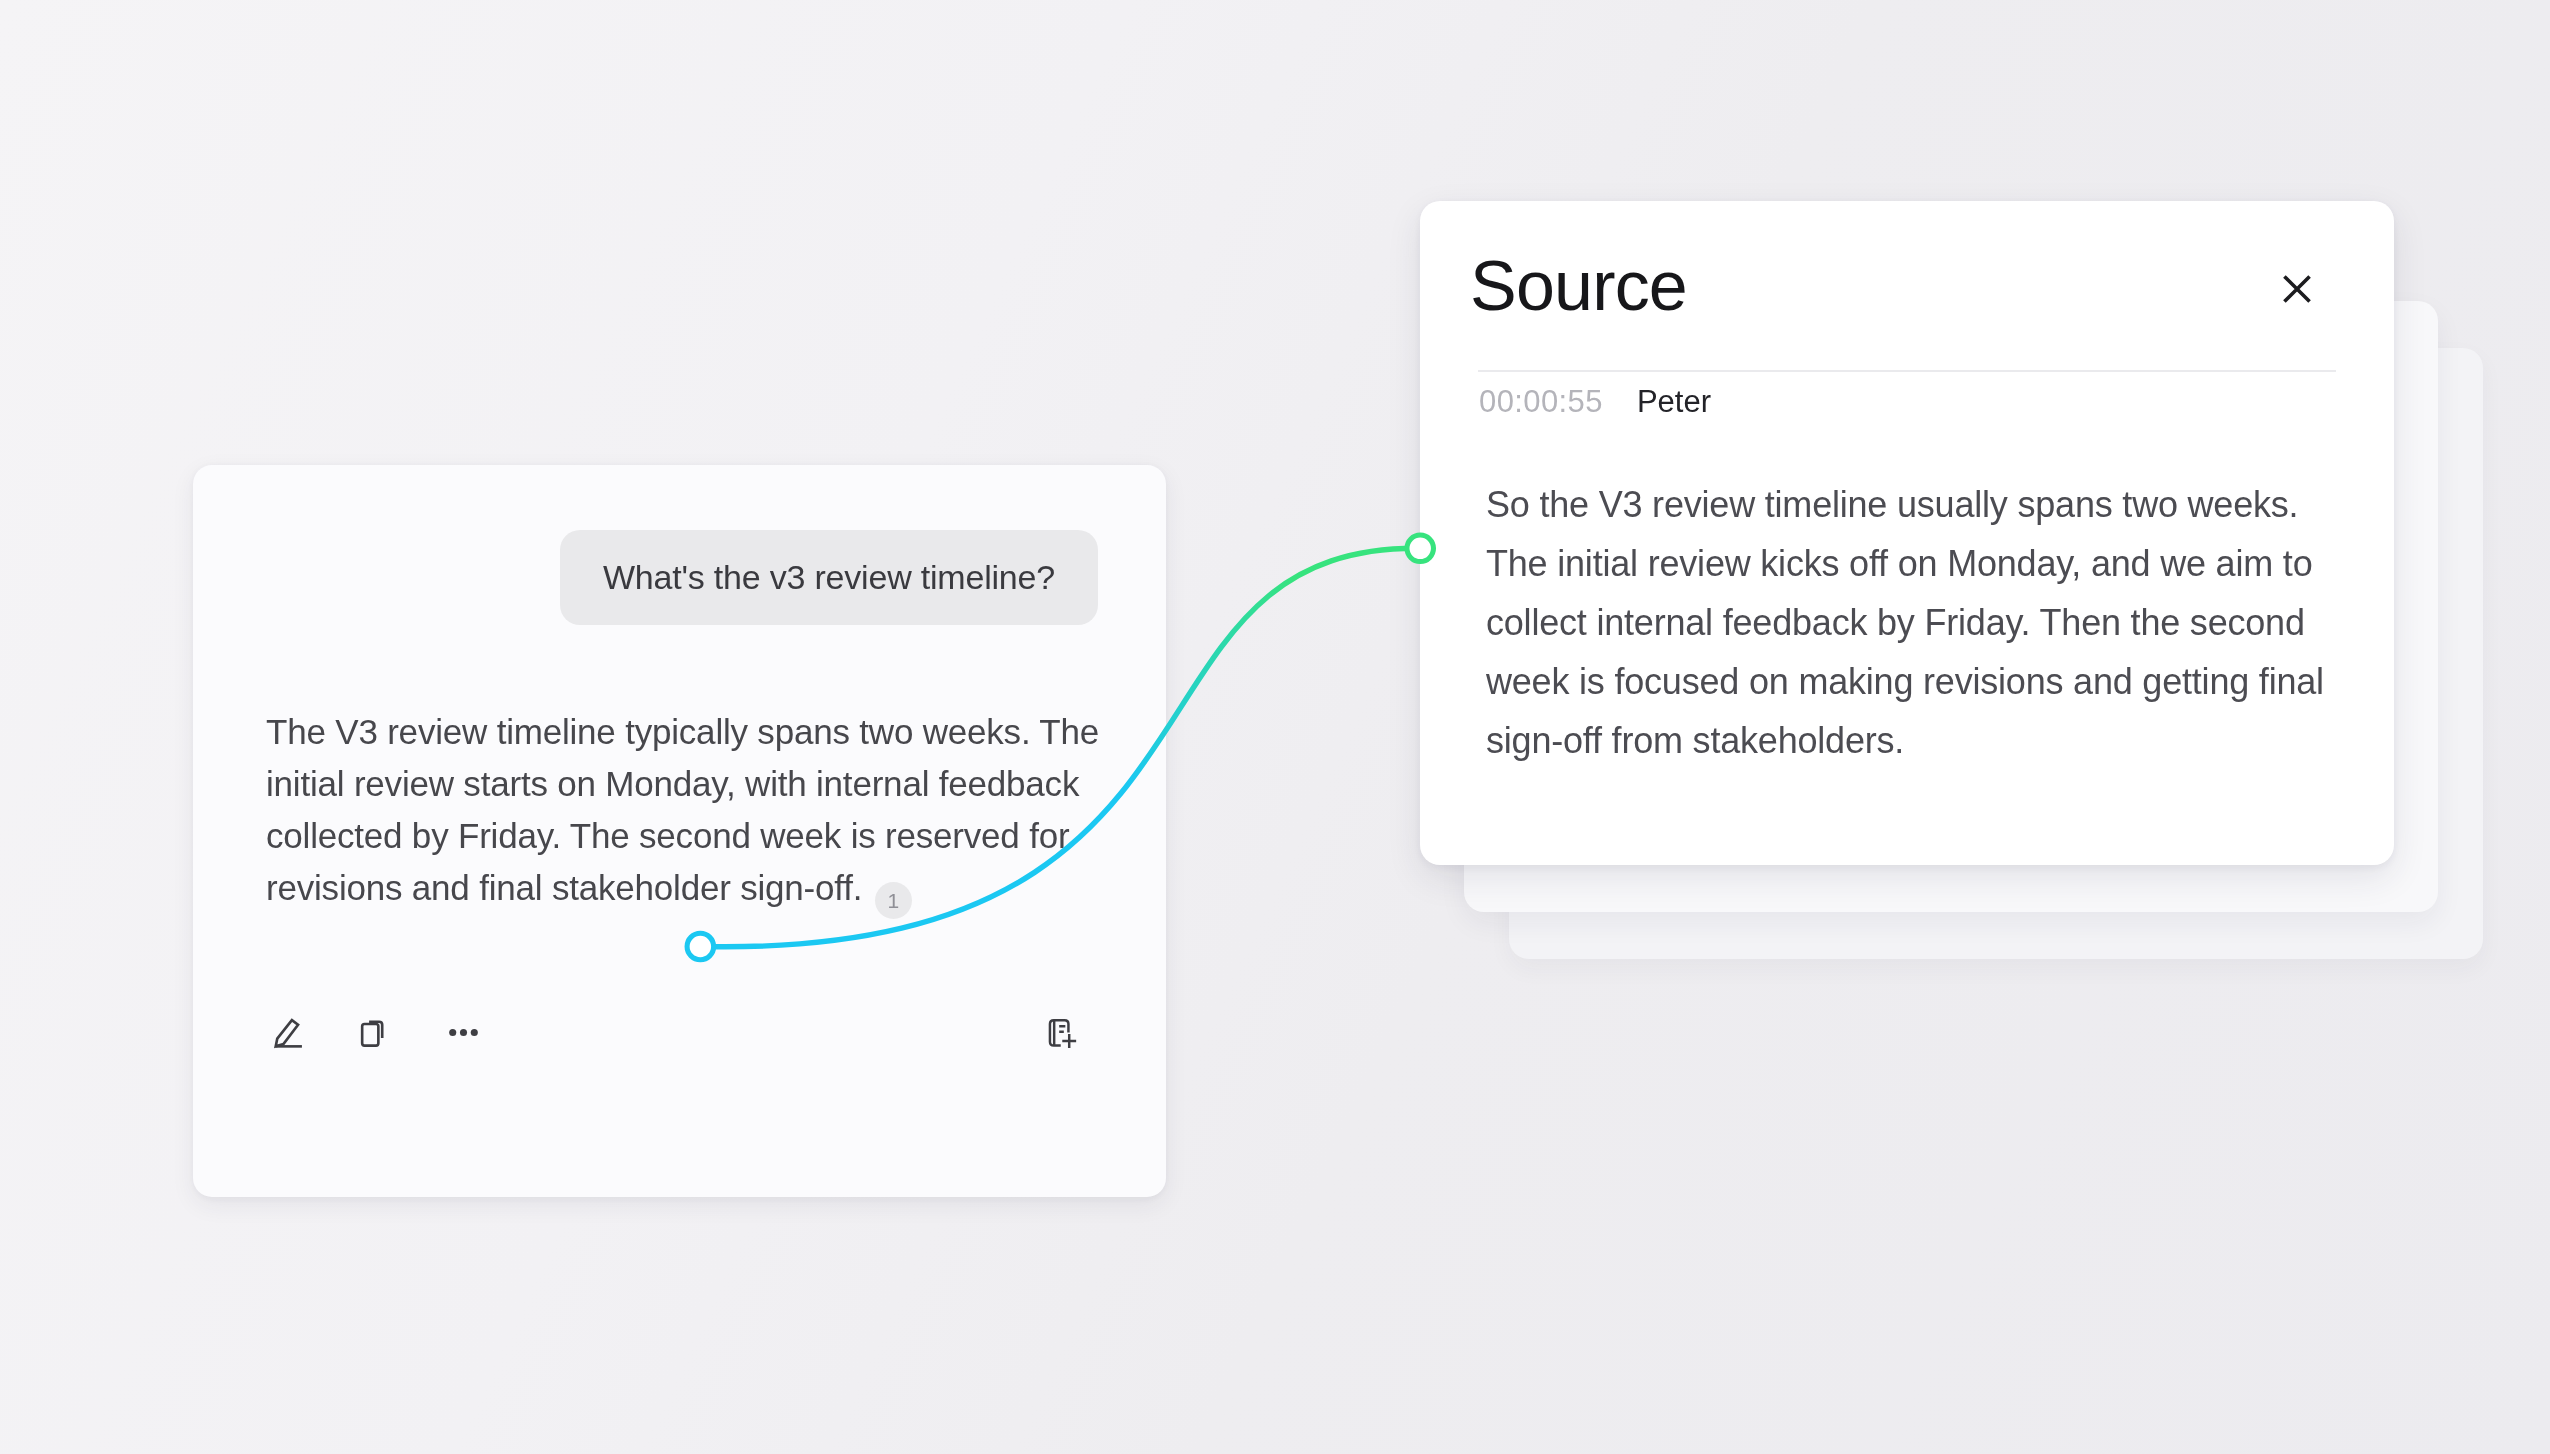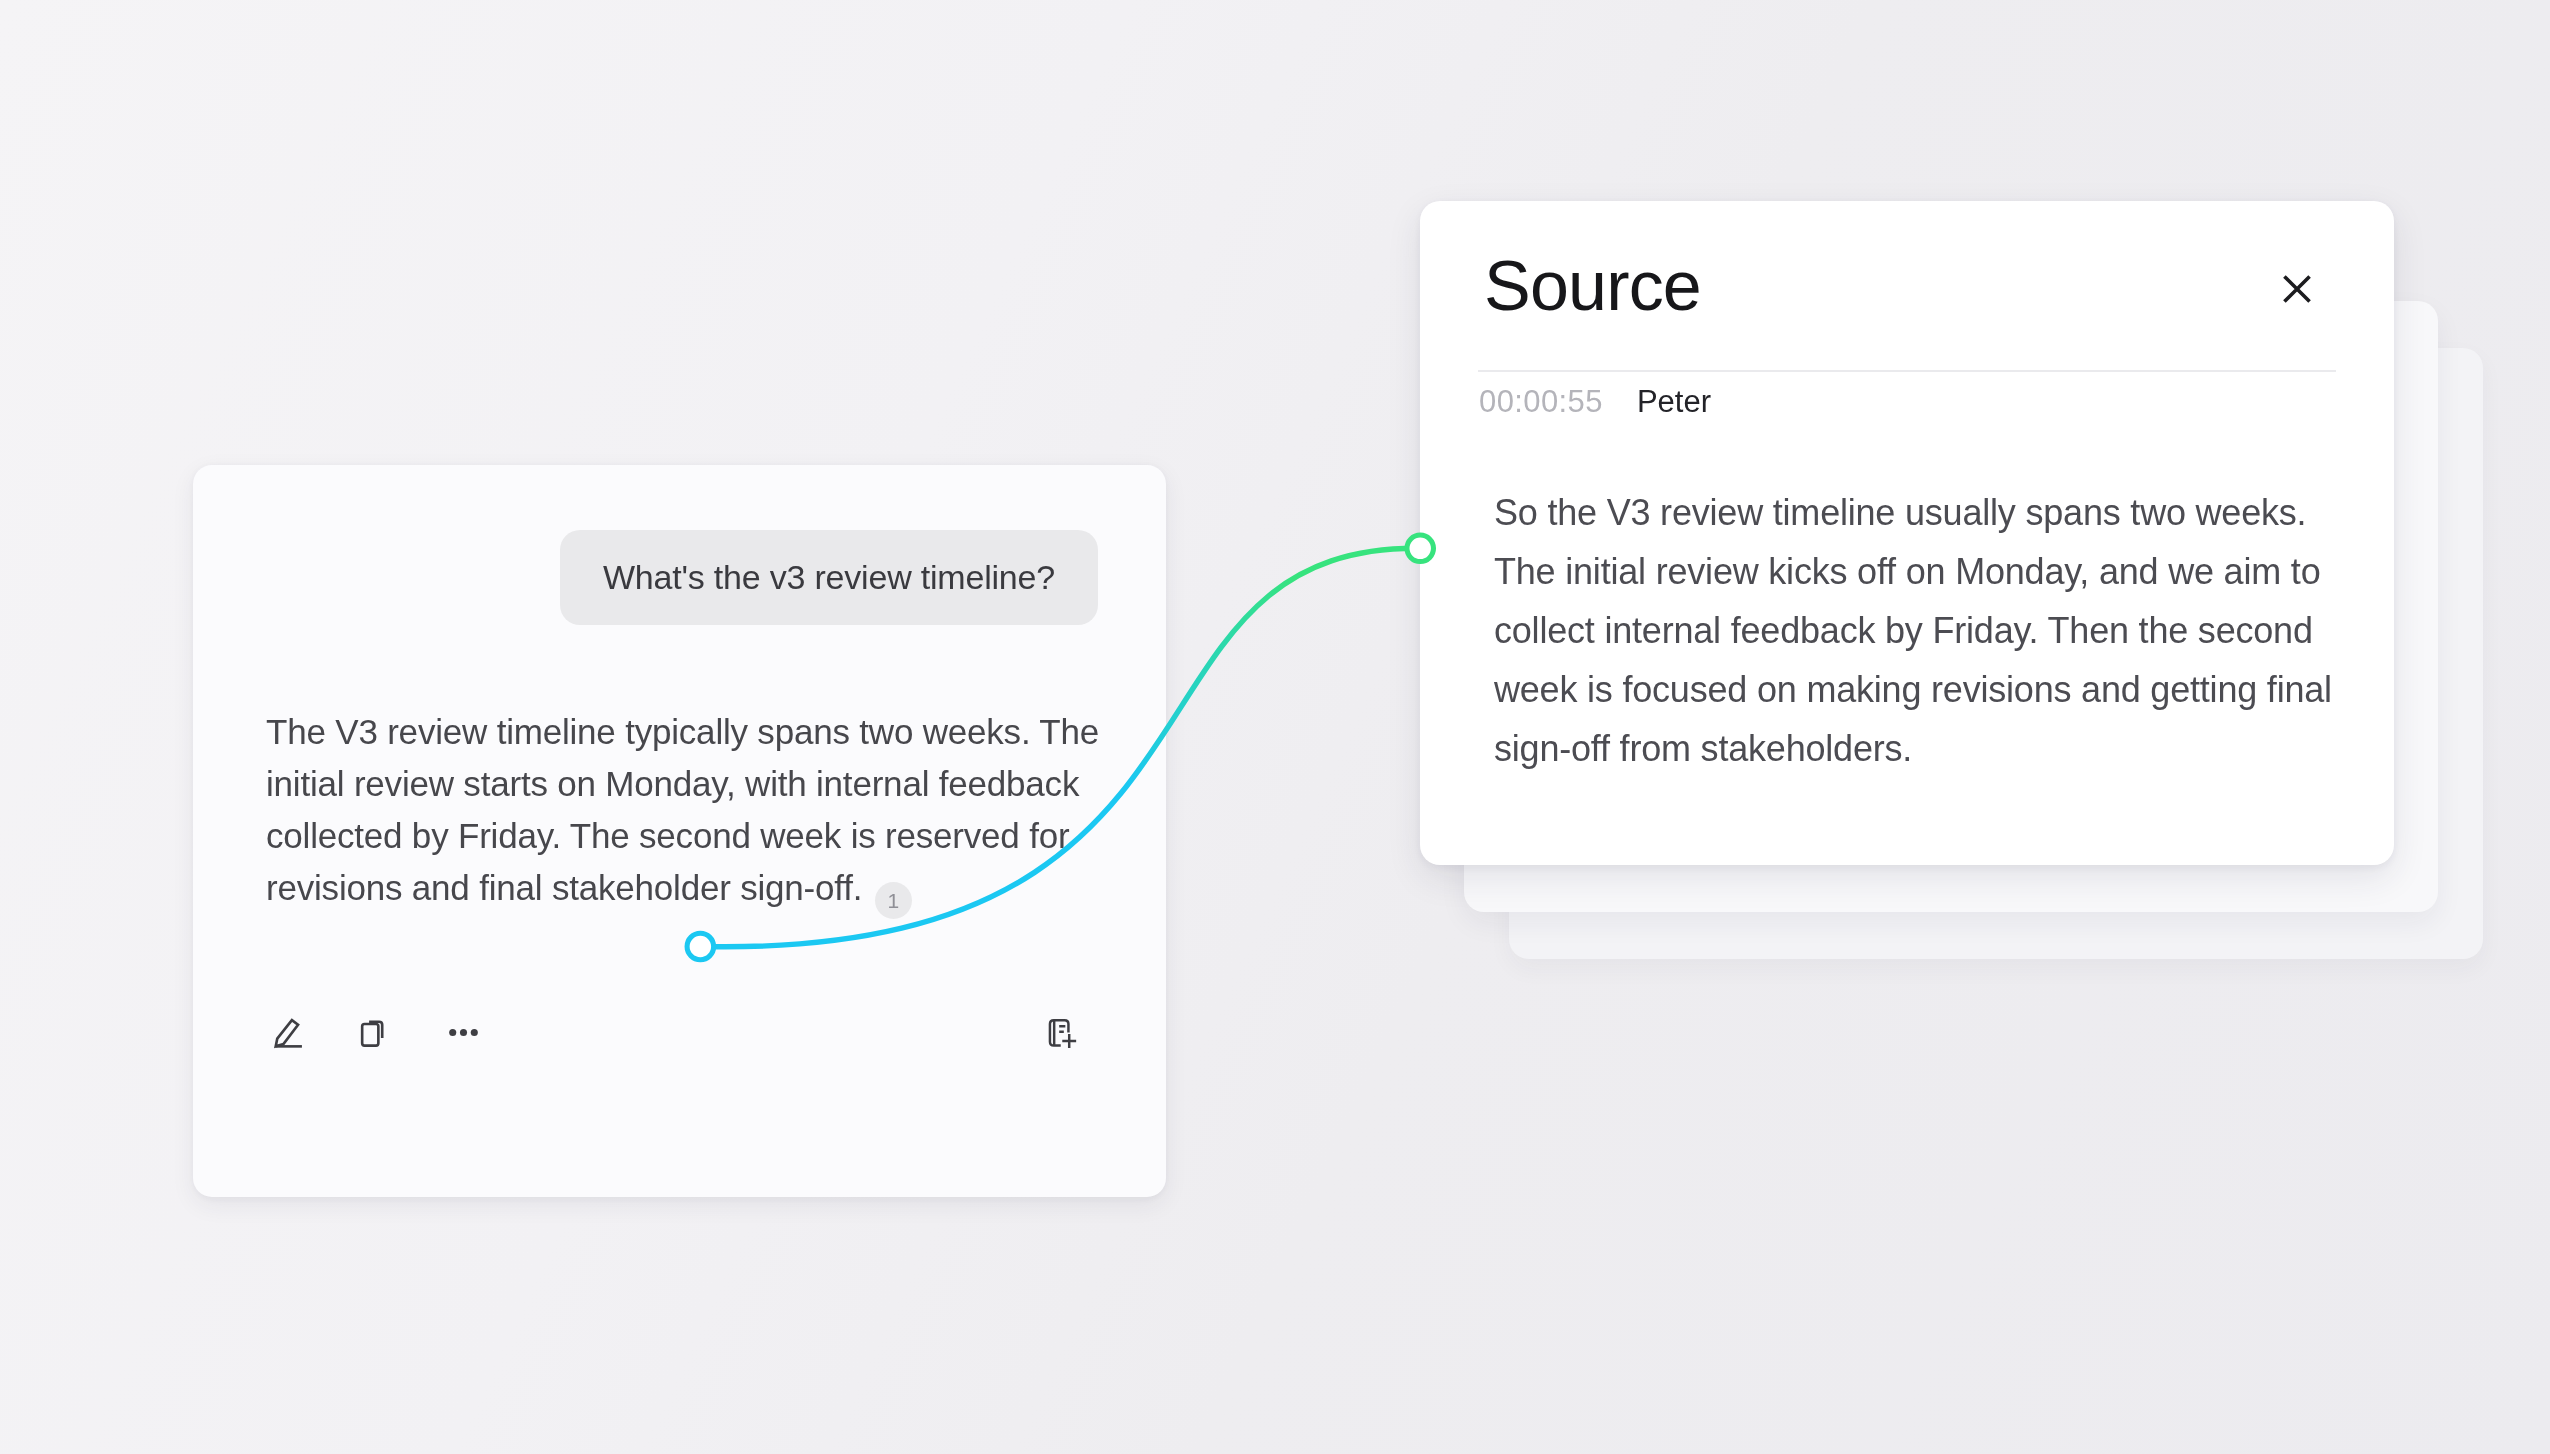--- a/index.html
+++ b/index.html
@@ -31,28 +31,28 @@
     display:inline-flex;width:37px;height:37px;border-radius:50%;
     background:#E9E9EB;color:#8F8F96;font-size:21px;
     align-items:center;justify-content:center;margin-left:12.5px;vertical-align:-7.8px;
     cursor:pointer;
   }
   .icon-btn{position:absolute;top:549px;width:37px;height:37px;background:none;border:none;padding:0;cursor:pointer;}
   .icon-btn svg{display:block;}
   .ic{stroke:#3E3E43;stroke-width:3.4;fill:none;}
   .btn-edit{left:75px;} .btn-copy{left:163px;} .btn-more{left:252px;} .btn-note{left:850px;}
 
-  .src-title{position:absolute;left:64px;top:48px;margin:0;font-size:70px;line-height:75px;
+  .src-title{position:absolute;left:50px;top:48px;margin:0;font-size:70px;line-height:75px;
     font-weight:400;color:#17171A;letter-spacing:-0.8px;}
   .close-btn{position:absolute;left:855px;top:66px;width:44px;height:44px;background:none;border:none;padding:0;cursor:pointer;}
   .divider{position:absolute;left:58px;top:169px;width:858px;height:1.6px;background:#EAEAED;}
   .meta{position:absolute;left:59px;top:182px;font-size:31px;line-height:37px;}
   .timestamp{color:#B4B4BA;letter-spacing:0.4px;cursor:pointer;}
   .speaker{color:#232328;margin-left:34px;}
-  .quote{position:absolute;left:58px;top:266px;width:851px;margin:16px;
+  .quote{position:absolute;left:58px;top:266px;width:851px;margin:8px;
     font-size:36px;line-height:59px;color:#4C4C52;letter-spacing:-0.2px;}
 
   .connector{position:absolute;left:0;top:0;z-index:5;pointer-events:none;}
 </style>
 </head>
 <body>
 
 <div class="canvas">
 
   <div class="card stack3"></div>

